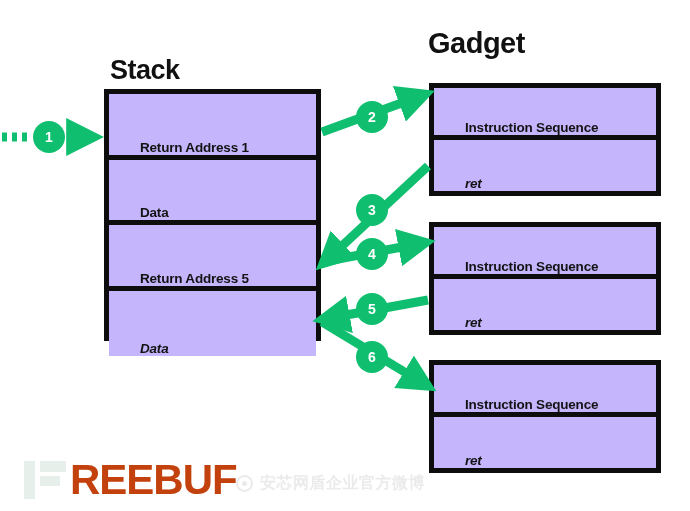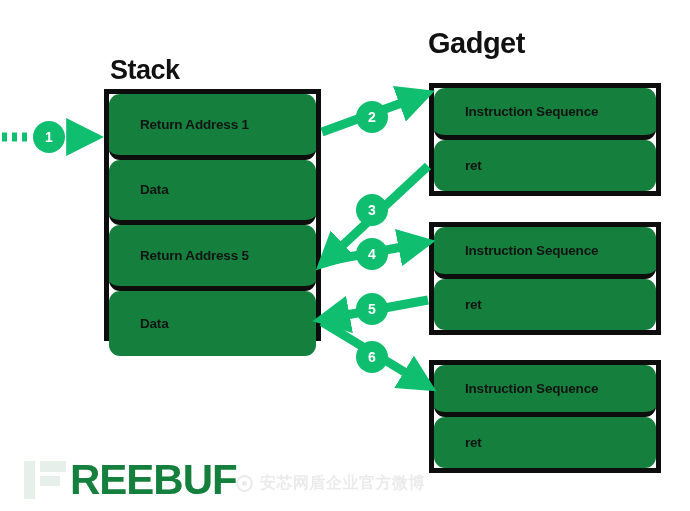--- a/index.html
+++ b/index.html
@@ -41,27 +41,27 @@
   
   .frame {
     position: absolute;
     box-sizing: border-box;
     background: #ffffff;
     border: 5px solid #0d0d0d;
   }
   .cell {
     box-sizing: border-box;
     display: flex;
-    align-items: center;
-    background: #15803d;
+    align-items: flex-end;
+    background: #c4b5fd;
     border-bottom: 5px solid #0d0d0d;
-    border-radius: 11px;
   }
   .cell:last-child {
     border-bottom: none;
+    font-style: italic;
   }
   .cell-label {
     font-family: "Liberation Sans", sans-serif;
     font-weight: bold;
     font-size: 13.5px;
     color: #131313;
     padding-left: 31px;
     letter-spacing: -0.2px;
     white-space: nowrap;
   }
@@ -141,21 +141,21 @@
     display: block;
     background: #e6efe9;
   }
   .fb-f i:nth-child(1) { top: 0px;  width: 26px; height: 11px; }
   .fb-f i:nth-child(2) { top: 15px; width: 20px; height: 10px; }
   .fb-f i:nth-child(3) { top: 0px;  width: 0px;  height: 0px; }
   #freebuf-text {
     font-family: "Liberation Sans", sans-serif;
     font-weight: bold;
     font-size: 42px;
-    color: #15803d;
+    color: #c2410c;
     letter-spacing: -1px;
     line-height: 38px;
   }
   #watermark-weibo {
     position: absolute;
     left: 236px;
     top: 473px;
     display: flex;
     align-items: center;
     color: #ebebeb;

